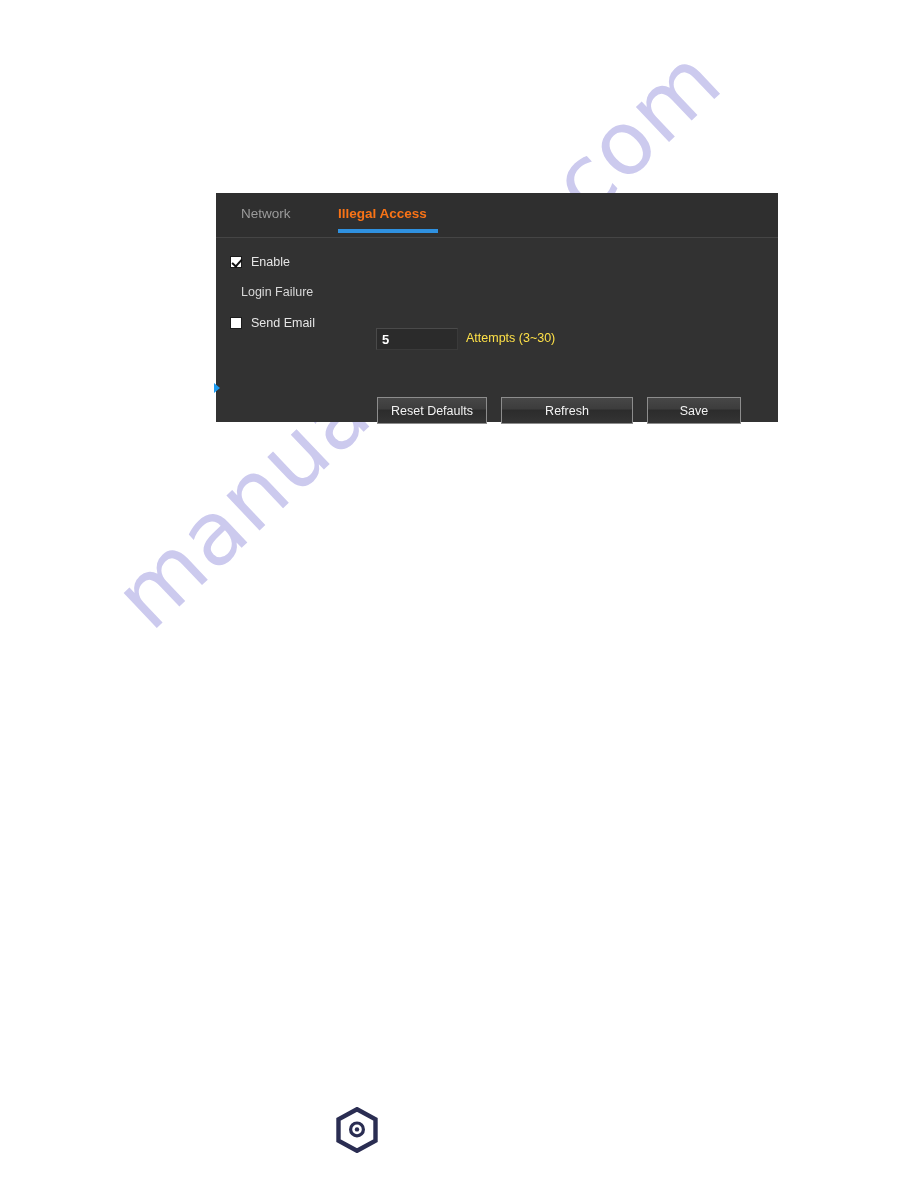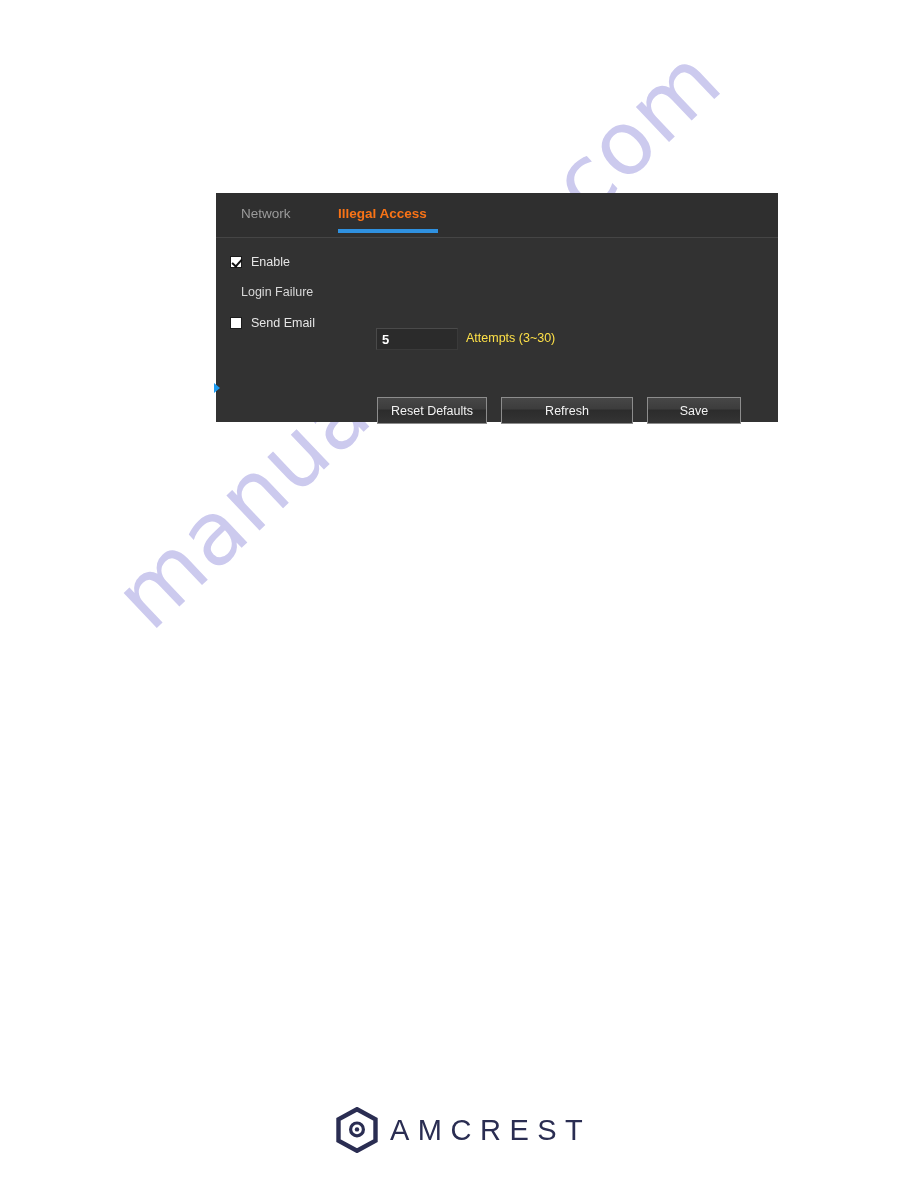--- a/index.html
+++ b/index.html
@@ -278,14 +278,13 @@
   </div>
 </div>
 
 <div id="brand">
   <svg class="brand-mark" viewBox="0 0 44 46">
     <path d="M22 2.2 L40.5 12.3 L40.5 33.7 L22 43.8 L3.5 33.7 L3.5 12.3 Z" fill="none" stroke="#2a2d52" stroke-width="4.4" stroke-linejoin="miter"></path>
     <path d="M11 18.5 L22 25.4 L33 18.5 L33 29.5 L22 36.4 L11 29.5 Z" fill="#ffffff"></path>
     <circle cx="22" cy="22.4" r="6.4" fill="none" stroke="#2a2d52" stroke-width="3.2"></circle>
     <circle cx="22" cy="22.4" r="2.2" fill="#2a2d52"></circle>
   </svg>
-  <span class="brand-word">AMCREST</span>
 </div>
 
 </body></html>

